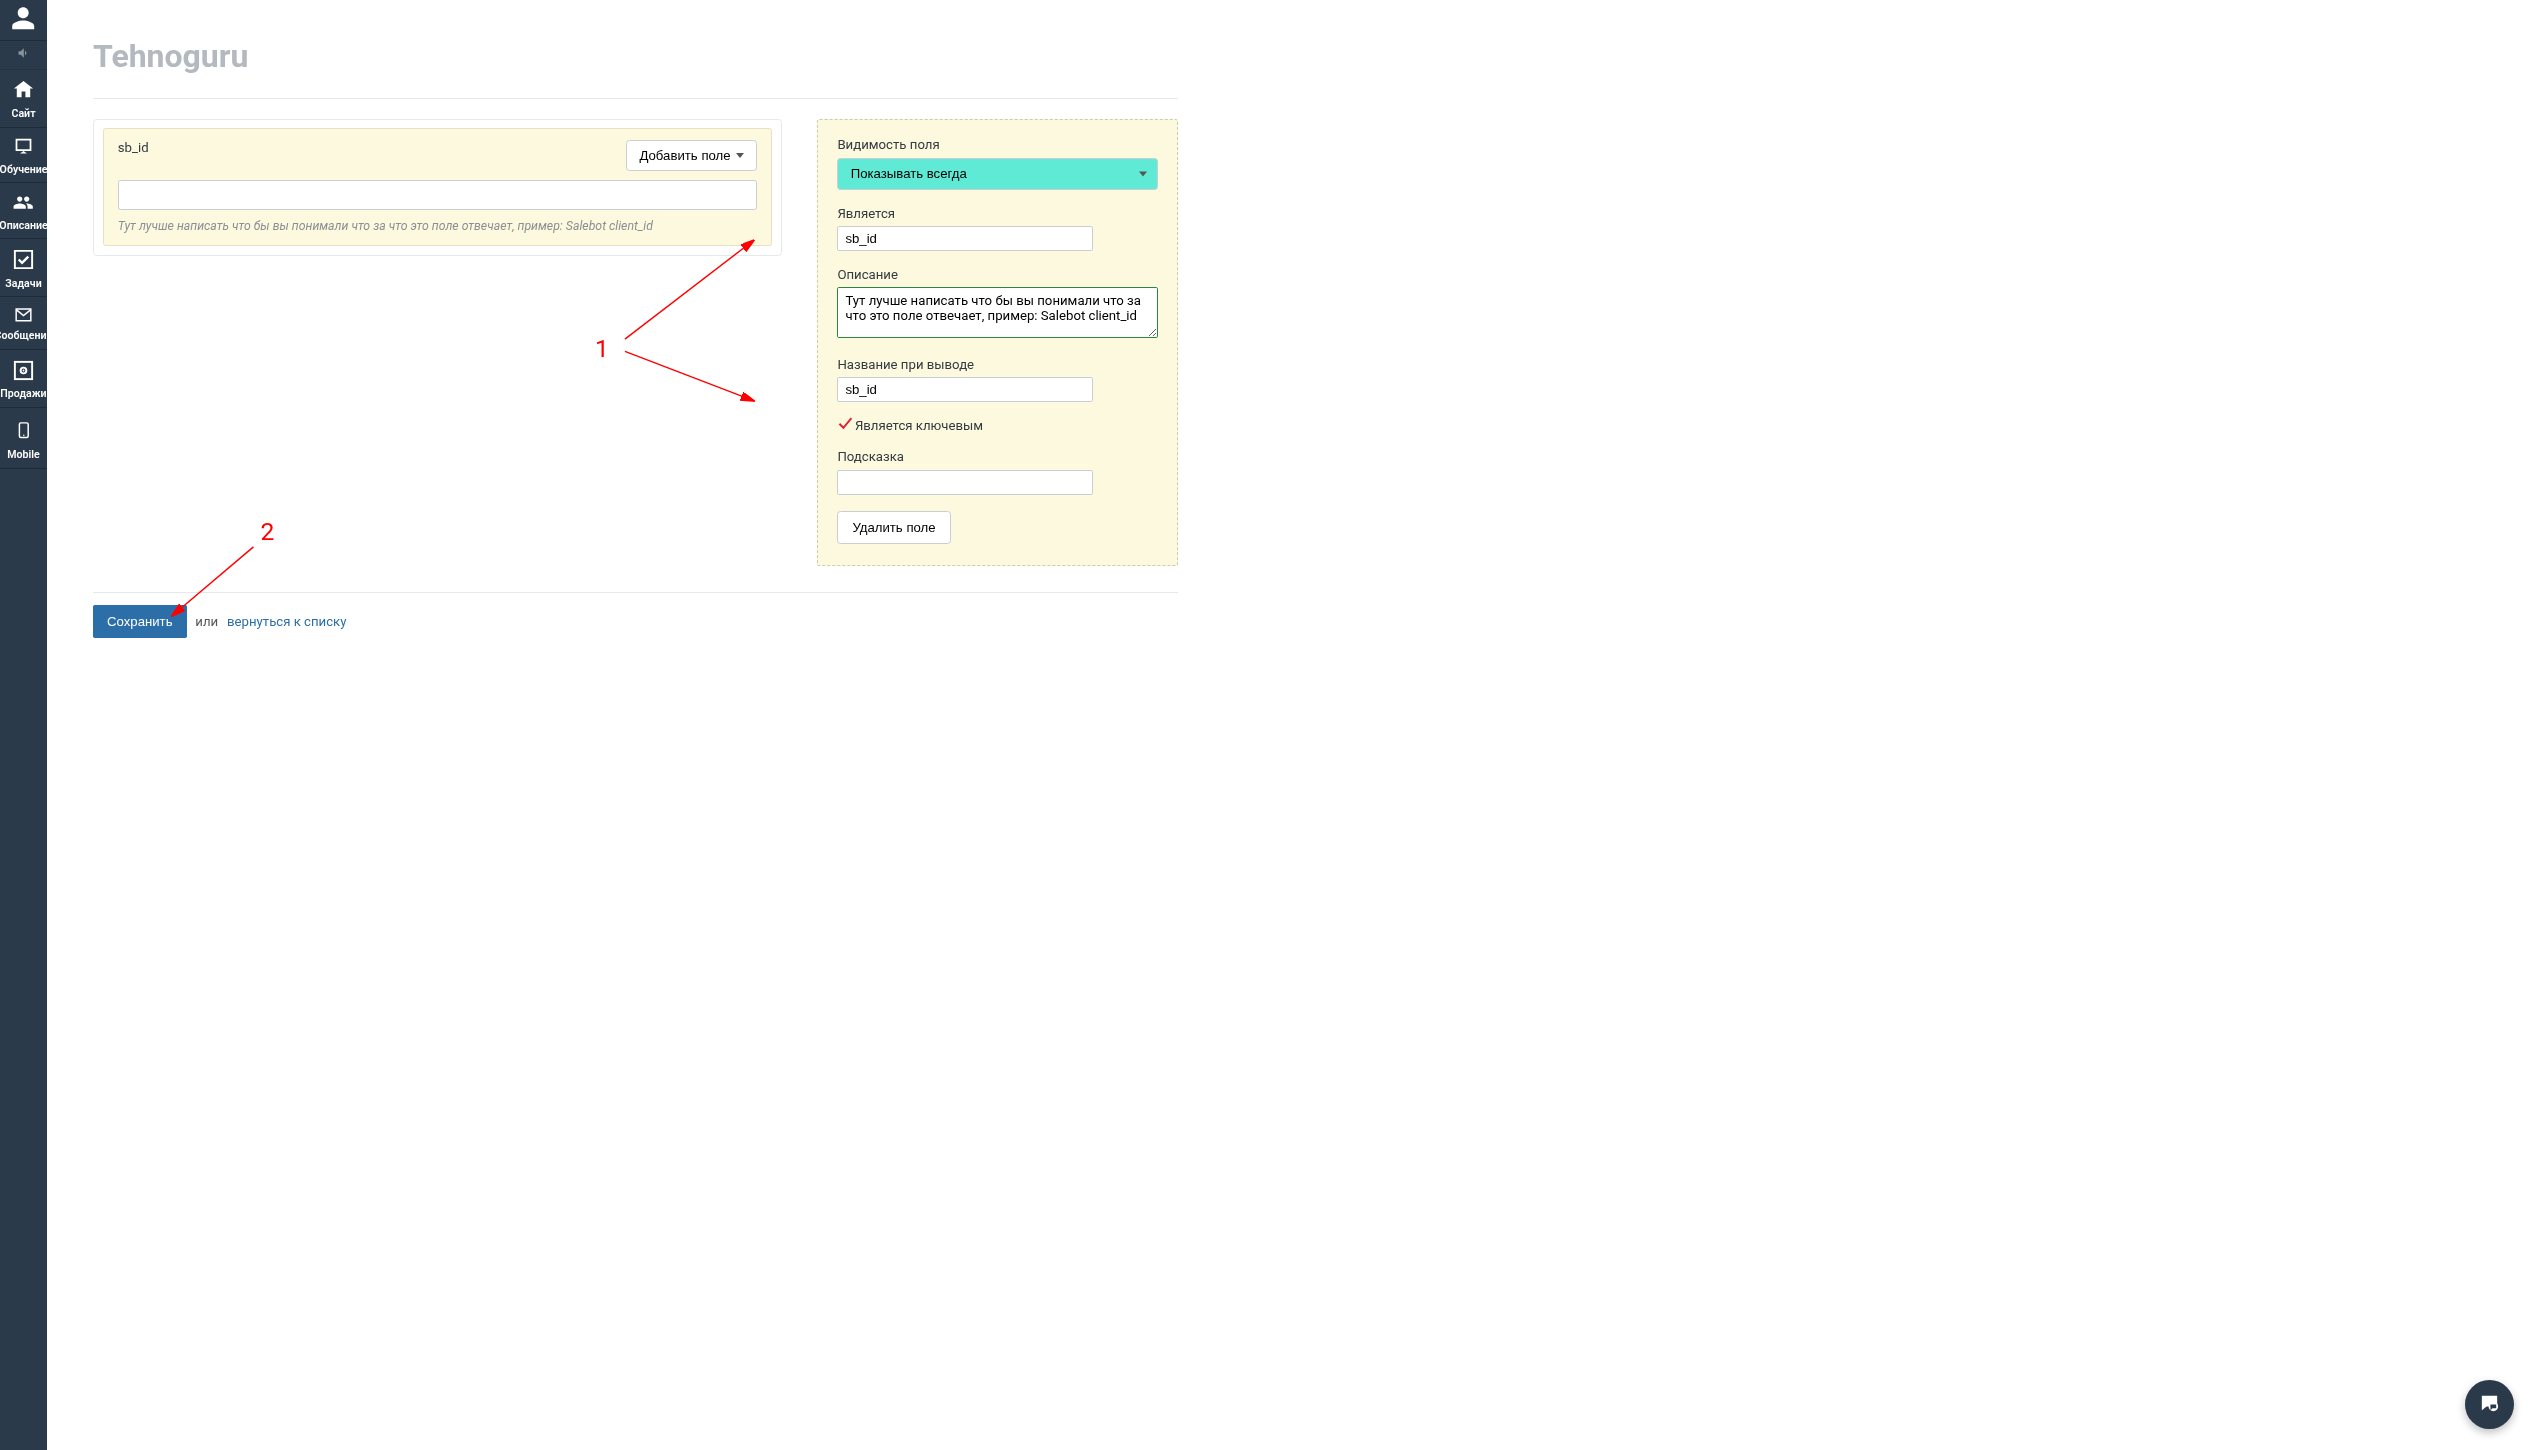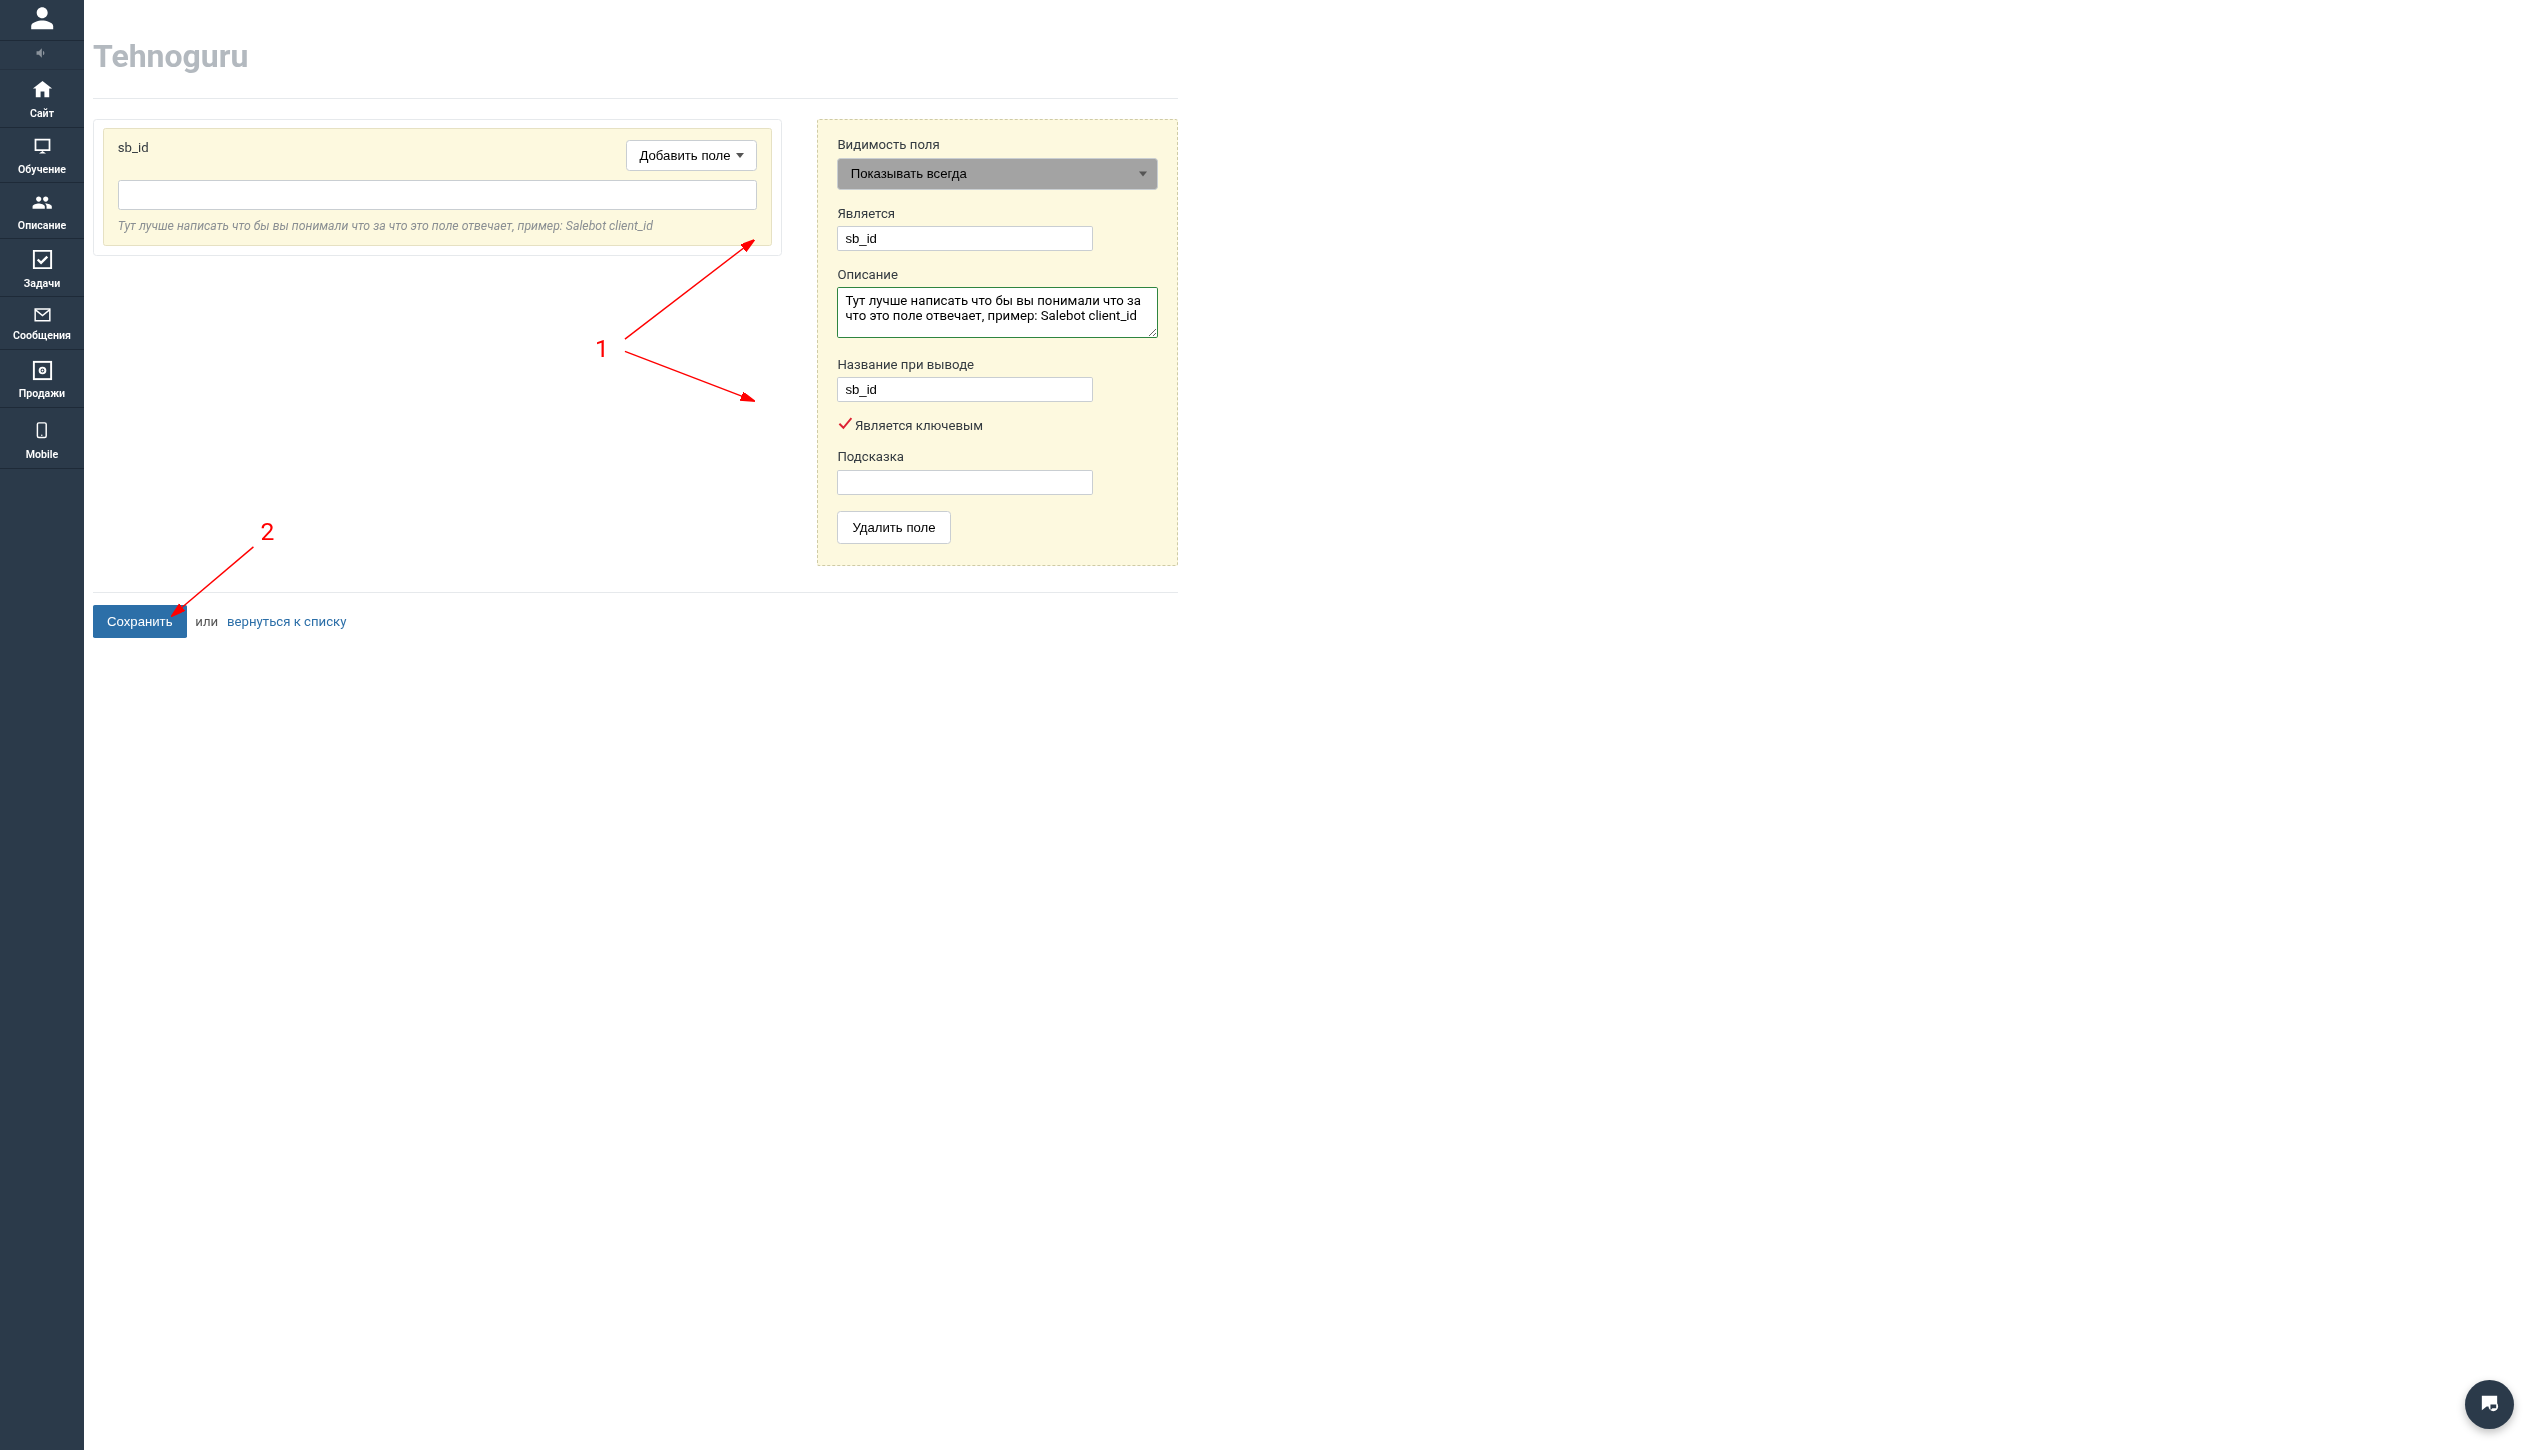--- a/index.html
+++ b/index.html
@@ -19,21 +19,21 @@
     --divider: #e6e9ec;
     --caret: #555;
     --annotation-red: #ff0000;
     --fab-bg: #2b3a4a;
   }
 
   * { box-sizing: border-box; }
   html, body { margin: 0; padding: 0; height: 100%; font-family: -apple-system, BlinkMacSystemFont, "Segoe UI", Roboto, Arial, sans-serif; font-size: 13.2px; color: var(--text-dark); background: var(--page-bg); }
 
   
-  .sidebar { position: fixed; top: 0; left: 0; width: 84px; height: 100%; background: var(--sidebar-bg); display: flex; flex-direction: column; z-index: 50; }
+  .sidebar { position: fixed; top: 0; left: 0; width: 47px; height: 100%; background: var(--sidebar-bg); display: flex; flex-direction: column; z-index: 50; }
   .sidebar .item { display: flex; flex-direction: column; align-items: center; justify-content: center; padding: 8.8px 3.5px 7px; border-bottom: 0.9px solid var(--sidebar-border-bottom); color: #fff; font-size: 10.6px; font-weight: 600; cursor: pointer; }
   .sidebar .item.icon-only { padding: 5.3px 0; }
   .sidebar .item .lbl { margin-top: 3.5px; text-align: center; line-height: 1.1; }
   .sidebar svg { fill: #fff; }
 
   
   .main { margin-left: 63px; padding: 32px 30px 53px; max-width: 1145px; }
   .brand { color: var(--header-grey); font-size: 32px; font-weight: 700; margin: 5.3px 0 23px; }
   .page-title { font-size: 25px; font-weight: 700; margin: 0 0 12.3px; }
   hr.div { border: none; border-top: 0.9px solid var(--divider); margin: 0 0 19.4px; }
@@ -51,21 +51,21 @@
   .add-field-btn { background: #fff; border: 0.9px solid var(--input-border); border-radius: 3.5px; padding: 7px 12.3px; font-size: 13.2px; cursor: pointer; display: inline-flex; align-items: center; gap: 5.3px; }
   .add-field-btn .caret { width: 0; height: 0; border-left: 4.4px solid transparent; border-right: 4.4px solid transparent; border-top: 5.3px solid var(--caret); }
   .field-card input[type="text"].wide { width: 100%; margin-top: 8.8px; height: 30px; border: 0.9px solid var(--input-border); border-radius: 2.6px; padding: 5.3px 8.8px; font-size: 13.2px; }
   .field-card .hint { margin-top: 8.8px; color: #8a8f93; font-style: italic; font-size: 12.3px; }
 
   
   .panel-right { background: var(--panel-yellow); border: 0.9px dashed var(--panel-dashed); border-radius: 2.6px; padding: 17.6px 19.4px 21px; }
   .form-row { margin-bottom: 16px; }
   .form-row label { display: block; margin-bottom: 5.3px; font-size: 13.2px; }
   .select-wrap { position: relative; }
-  .select-wrap select { width: 100%; height: 32px; border: 0.9px solid var(--input-border); border-radius: 3.5px; background: #a3a3a3; padding: 5.3px 30px 5.3px 12.3px; font-size: 13.2px; appearance: none; -webkit-appearance: none; }
+  .select-wrap select { width: 100%; height: 32px; border: 0.9px solid var(--input-border); border-radius: 3.5px; background: #5eead4; padding: 5.3px 30px 5.3px 12.3px; font-size: 13.2px; appearance: none; -webkit-appearance: none; }
   .select-wrap .chev { position: absolute; right: 10.6px; top: 50%; transform: translateY(-50%); width: 0; height: 0; border-left: 4.4px solid transparent; border-right: 4.4px solid transparent; border-top: 5.3px solid var(--caret); pointer-events: none; }
   .panel-right input[type="text"] { width: 256px; height: 25px; border: 0.9px solid var(--input-border); border-radius: 1.8px; padding: 2.6px 7px; font-size: 13.2px; }
   .panel-right textarea { width: 100%; min-height: 51px; border: 0.9px solid var(--input-active); border-radius: 1.8px; padding: 5.3px 7px; font-size: 13.2px; resize: both; font-family: inherit; }
   .chk-row { display: flex; align-items: center; gap: 3.5px; margin: 5.3px 0 16px; }
   .chk-row .chk { width: 14px; height: 14px; position: relative; }
   .chk-row .chk svg { width: 16px; height: 16px; position: absolute; top: -3.5px; left: -0.9px; }
   .delete-btn { background: #fff; border: 0.9px solid var(--input-border); border-radius: 3.5px; padding: 8px 14px; font-size: 13.2px; cursor: pointer; }
 
   
   hr.foot { border: none; border-top: 0.9px solid var(--divider); margin: 26.4px 0 12.3px; }

